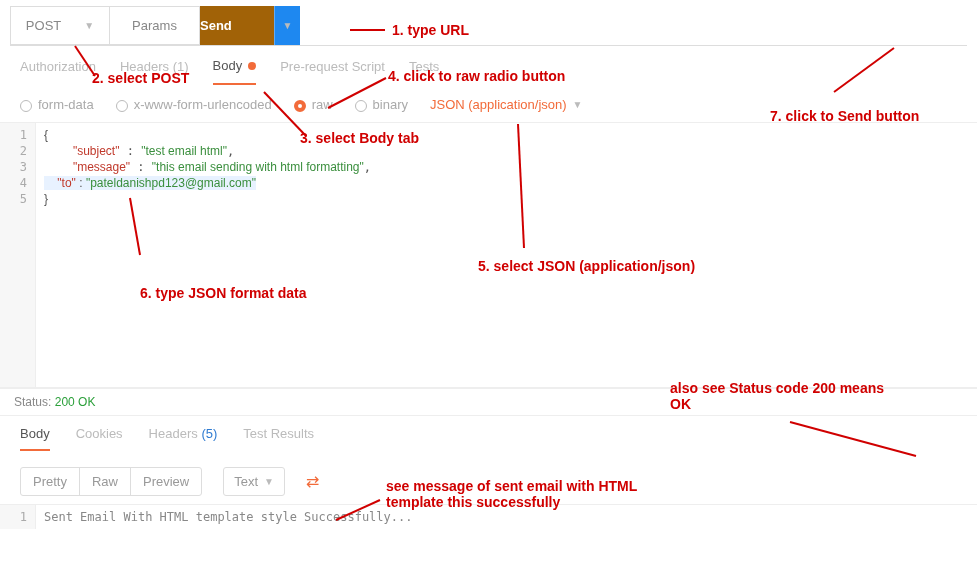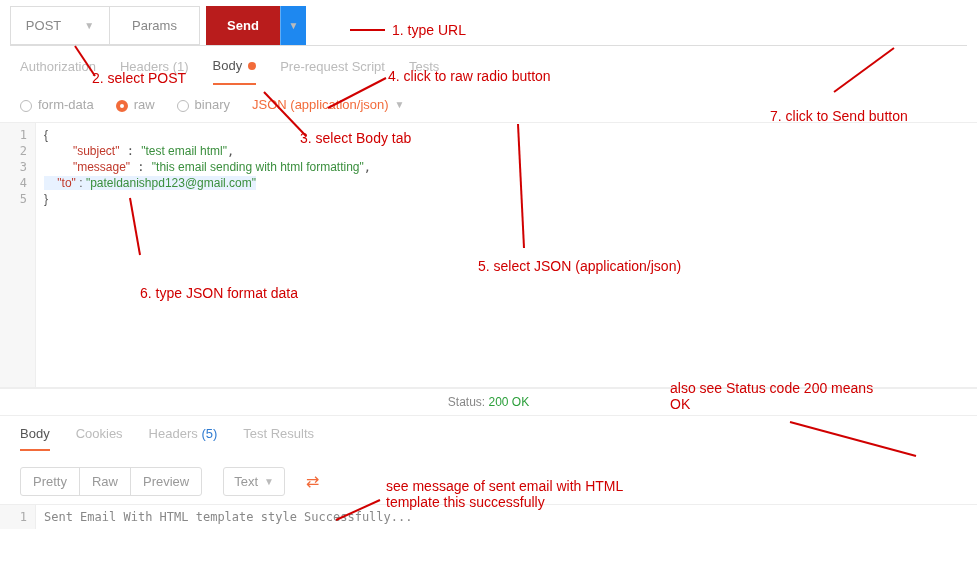--- a/index.html
+++ b/index.html
@@ -2,53 +2,53 @@
 <html><head>
 <meta charset="utf-8">
 <style>
 *{box-sizing:border-box;margin:0;padding:0;font-family:Arial,Helvetica,sans-serif}
 body{background:#fff;font-size:13px;color:#555;width:977px;height:588px;position:relative;overflow:hidden}
 .topbar{display:flex;border:1px solid #ddd;border-top:none;border-left:none;border-right:none;height:40px;margin:6px 10px 0 10px}
 .method{width:100px;border:1px solid #ddd;display:flex;align-items:center;justify-content:center;gap:23px;color:#888}
 .chev{font-size:10px;color:#bbb}
 .urlbox{flex:1;border:1px solid #ddd;border-left:none;padding:0 14px;display:flex;align-items:center;color:#666}
 .params{width:90px;border:1px solid #ddd;border-left:none;display:flex;align-items:center;justify-content:center;color:#888}
-.send{width:74px;background:#b91c1c;color:#fff;display:flex;align-items:center;justify-content:center;font-weight:bold;margin-left:6px}
+.send{width:74px;background:#a16207;color:#fff;display:flex;align-items:center;font-weight:bold;}
 .send-chev{width:26px;background:#1e88f0;border-left:1px solid rgba(255,255,255,.3);display:flex;align-items:center;justify-content:center;color:#fff}
 .tabs{display:flex;gap:24px;padding:12px 20px 0 20px;font-size:13px;color:#bbb}
 .tab{padding-bottom:10px;display:flex;align-items:center;gap:6px}
 .tab.active{color:#555;border-bottom:2px solid #f26b3a}
 .dot{width:8px;height:8px;border-radius:50%;background:#f26b3a;display:inline-block}
 .bodytypes{display:flex;align-items:center;gap:22px;padding:12px 20px 10px 20px;border-bottom:1px solid #eee}
 .radio{width:12px;height:12px;border-radius:50%;border:1px solid #bbb;display:inline-block;vertical-align:middle;margin-right:6px}
 .radio.sel{border:4px solid #f26b3a}
 .bodytype{color:#aaa}
 .jsonlbl{color:#f26b3a;display:flex;align-items:center;gap:6px}
 .editor{display:flex;border-bottom:1px solid #eee}
 .gutter{width:36px;background:#f7f7f7;text-align:right;padding:4px 8px 180px 0;color:#aaa;font-family:Consolas,monospace;font-size:12px;line-height:16px;border-right:1px solid #eee}
 .code{flex:1;font-family:Consolas,monospace;font-size:12px;line-height:16px;padding:4px 8px;color:#555;white-space:pre}
 .hl{background:#e8f2ff}
 .str{color:#3b8f3e}
 .key{color:#c0392b}
-.statusrow{border-top:1px solid #eee;padding:6px 14px;text-align:center;font-size:12px;color:#888}
+.statusrow{border-top:1px solid #eee;padding:6px 14px;text-align:left;font-size:12px;color:#888}
 .statval{color:#2b9f3a}
 .resptabs{display:flex;gap:26px;padding:10px 20px 8px 20px;color:#bbb;border-top:1px solid #eee}
 .resptab{padding-bottom:8px}
 .resptab.active{color:#555;border-bottom:2px solid #f26b3a}
 .count{color:#2f7bd1}
 .respbar{display:flex;gap:21px;align-items:center;padding:8px 20px}
 .seg{border:1px solid #ddd;border-radius:3px;display:flex;overflow:hidden}
 .segbtn{padding:6px 12px;color:#999;border-right:1px solid #ddd}
 .segbtn:last-child{border-right:none}
 .textdrop{border:1px solid #ddd;border-radius:3px;padding:6px 10px;color:#999;display:flex;align-items:center;gap:6px}
 .wrapicon{color:#f26b3a;font-size:16px}
 .respcode{display:flex;border-top:1px solid #eee}
 .rgutter{width:36px;background:#f7f7f7;text-align:right;padding:4px 8px;color:#aaa;font-family:Consolas,monospace;font-size:12px;line-height:16px;border-right:1px solid #eee}
 .rtext{flex:1;font-family:Consolas,monospace;font-size:12px;line-height:16px;padding:4px 8px;color:#888}
-.ann{position:absolute;color:#d00000;font-weight:normal;font-size:14px;pointer-events:none;white-space:nowrap}
+.ann{position:absolute;color:#d00000;font-weight:bold;font-size:14px;pointer-events:none;white-space:nowrap}
 svg.ann-svg{position:absolute;left:0;top:0;width:977px;height:588px;pointer-events:none}
 svg.ann-svg line{stroke:#d00000;stroke-width:2}
 </style>
 </head>
 <body>
 
 <div class="topbar">
   <div class="method">
     <span>POST</span>
     <span class="chev">▼</span>
@@ -78,20 +78,21 @@
   <div class="tab">
       <span>Pre-request Script</span>
     </div>
   <div class="tab">
       <span>Tests</span>
     </div>
 </div>
 
 <div class="bodytypes">
   <div class="bodytype"><span class="radio"></span><span>form-data</span></div>
+  <div class="bodytype"><span class="radio"></span><span>x-www-form-urlencoded</span></div>
   <div class="bodytype"><span class="radio sel"></span><span>raw</span></div>
   <div class="bodytype"><span class="radio"></span><span>binary</span></div>
   <div class="jsonlbl">
       <span>JSON (application/json)</span>
       <span class="chev">▼</span>
     </div>
 </div>
 
 <div class="editor">
   <div class="gutter">1<br>2<br>3<br>4<br>5</div>

